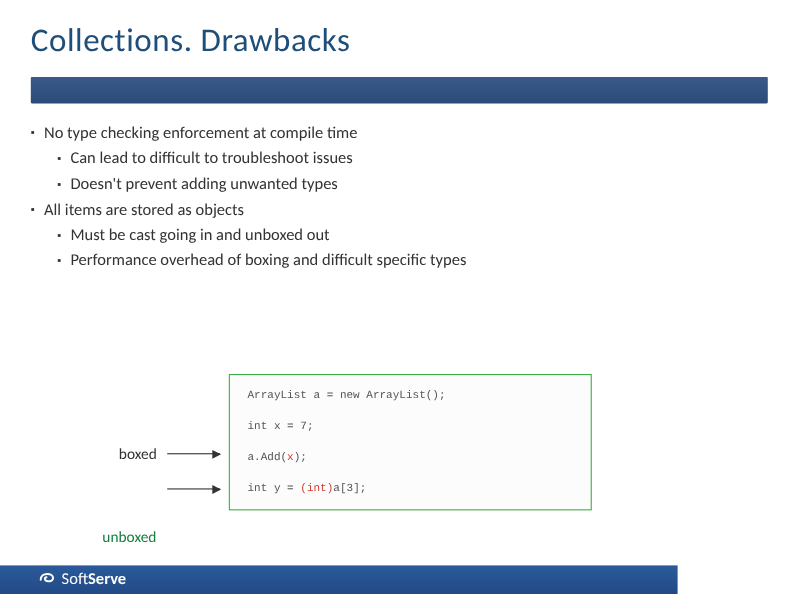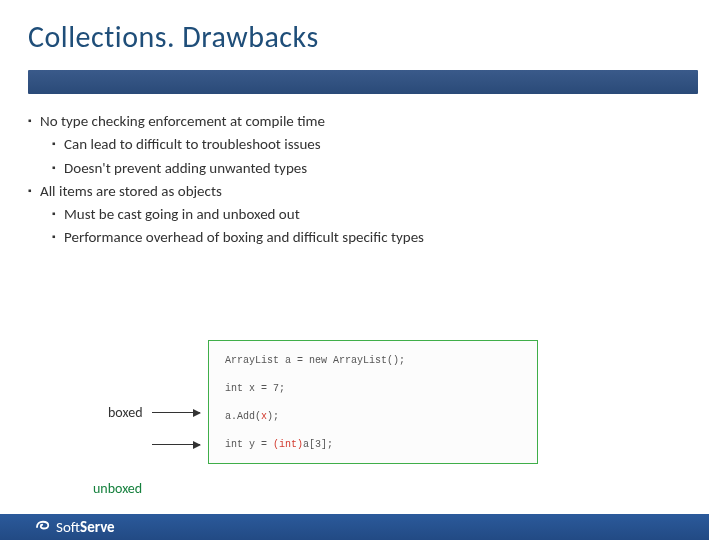--- a/index.html
+++ b/index.html
@@ -16,21 +16,21 @@
   .code-box { position: absolute; left: 208px; top: 0; width: 330px; border: 1px solid #3fae49; padding: 14px 16px 12px 16px; font-family: "Courier New", monospace; font-size: 10px; color: #555; line-height: 1.2; background: #fcfcfc; }
   .code-line { white-space: pre; }
   .code-gap { height: 16px; }
   .hl-red { color: #d23a2e; }
   .label-boxed { position: absolute; left: 108px; top: 64px; font-size: 14px; color: #333; text-align: right; }
   .label-unboxed { position: absolute; left: 93px; top: 96px; font-size: 14px; color: #15803d; margin-top: 44px; }
   .arrow { position: absolute; height: 1px; background: #333; }
   .arrow::after { content: ""; position: absolute; right: -1px; top: -3.5px; width: 0; height: 0; border-left: 8px solid #333; border-top: 4px solid transparent; border-bottom: 4px solid transparent; }
   .arrow-boxed { left: 152px; top: 72px; width: 48px; }
   .arrow-unboxed { left: 152px; top: 104px; width: 48px; }
-  .footer { position: absolute; left: 0; bottom: 0; width: 709px; height: 26px; background: linear-gradient(to bottom, #2b5a9b 0%, #224a84 100%); display: flex; align-items: center; padding-left: 34px; }
+  .footer { position: absolute; left: 0; bottom: 0; width: 616px; height: 26px; background: linear-gradient(to bottom, #2b5a9b 0%, #224a84 100%); display: flex; align-items: center; padding-left: 34px; }
   .footer-logo { display: flex; align-items: center; color: #fff; font-size: 15px; font-weight: 600; gap: 4px; }
   .footer-logo svg { width: 18px; height: 18px; }
   .footer-soft { font-weight: 400; }
 </style>
 </head>
 <body>
 
 <div class="slide">
 
   <div class="title">Collections. Drawbacks</div>

